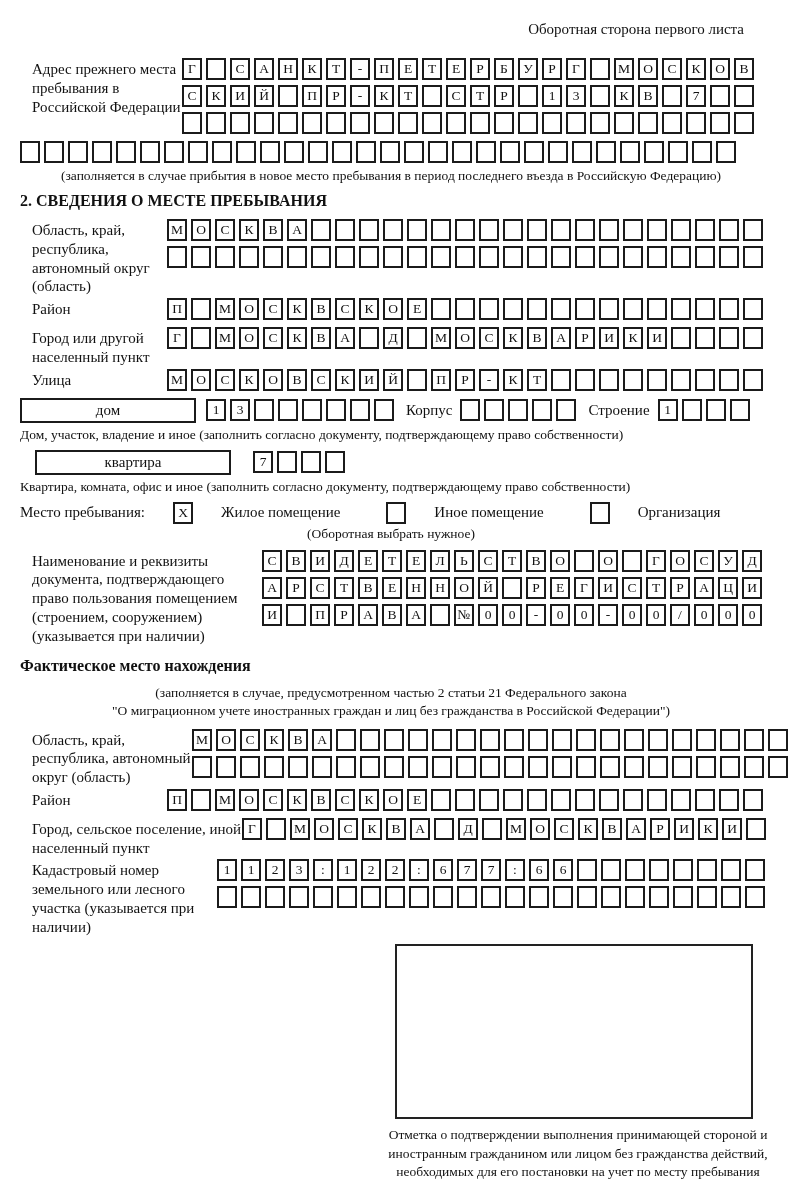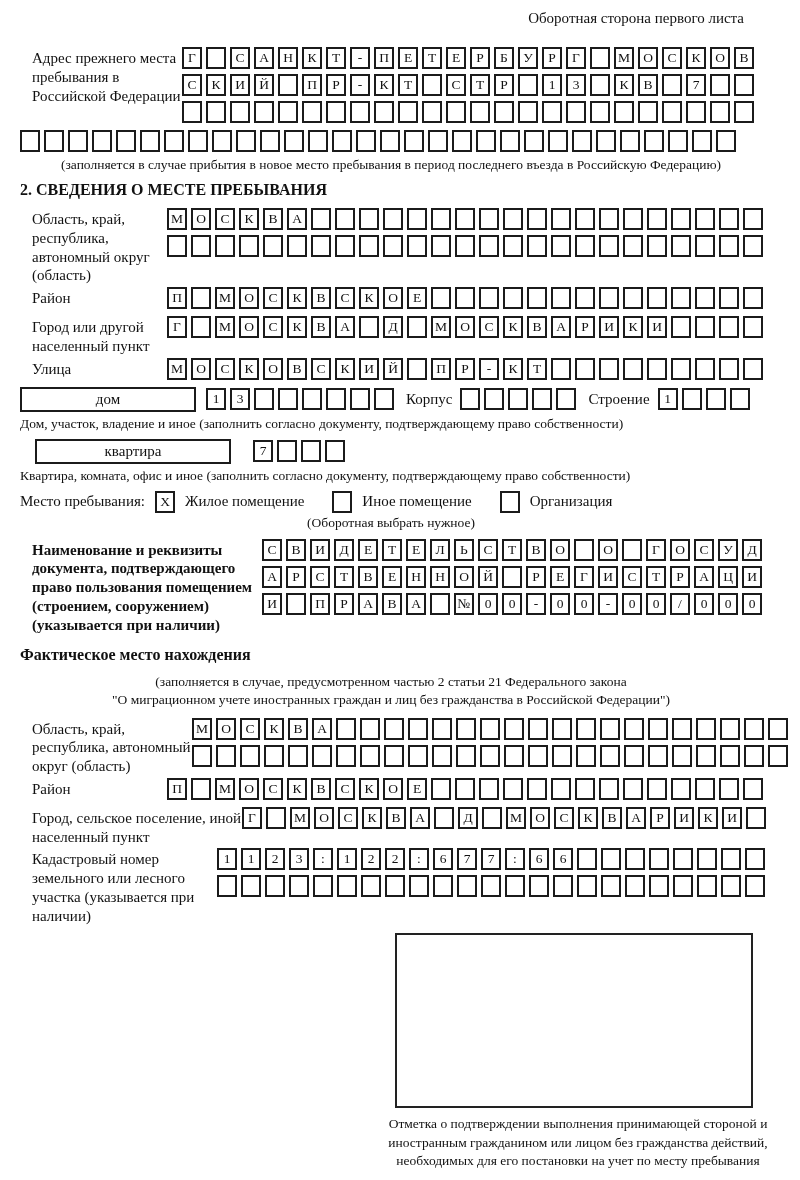--- a/index.html
+++ b/index.html
@@ -2,28 +2,28 @@
 <html><head>
 <meta charset="utf-8">
 <style>
   * { margin:0; padding:0; box-sizing:border-box; }
   html,body { background:#ffffff; }
   body {
     width:800px; height:1180px; overflow:hidden;
     font-family:"Liberation Serif","DejaVu Serif",serif;
     color:#111; font-size:15px;
   }
-  .page { width:800px; height:1180px; padding:10px 38px 0 20px; position:relative; }
+  .page { width:800px; height:1180px; padding:21px 38px 0 20px; position:relative; }
 
   .header-note { text-align:right; padding-right:18px; font-size:15px; margin-bottom:20px; }
 
   .field { display:flex; align-items:flex-start; margin-bottom:2px; }
   .field-label { font-size:15px; line-height:1.25; padding-top:2px; flex-shrink:0;margin-left:12px; }
   .w150 { width:150px; } .w135 { width:135px; } .w200 { width:210px; }
-  .w185 { width:185px; } .w230 { width:230px;font-weight:bold; } .w160 { width:160px; }
+  .w185 { width:185px; } .w230 { width:230px; } .w160 { width:160px; }
 
   .cellrow { display:flex; margin-bottom:5px; }
   .cell {
     width:20px; height:22px; border:2px solid #1b1b1b; margin-right:4px;
     display:flex; align-items:center; justify-content:center;
     font-size:13.5px; flex-shrink:0; background:#fff;
   }
 
   .note { text-align:center; font-size:13.5px; margin:2px 0 8px 0; }
   .note-left { text-align:left; font-size:13.5px; margin:1px 0 7px 0; }
@@ -32,21 +32,21 @@
   .house-row, .apt-row { display:flex; align-items:center; margin:2px 0 4px 0; }
   .wide-box {
     height:25px; border:2px solid #1b1b1b; display:flex; align-items:center;
     justify-content:center; font-size:15px; flex-shrink:0;
   }
   .house-box { width:176px; margin-right:10px; }
   .apt-box { width:196px; margin-left:15px; margin-right:22px; }
   .inline-label { font-size:15px; margin:0 8px; white-space:nowrap; }
   .cells-inline { display:flex; }
 
-  .stay-row { display:flex; align-items:center; margin:4px 0 2px 0; }
+  .stay-row { display:flex; align-items:center; margin:4px 0 2px 0;gap:18px; }
   .stay-row .cell { margin:0 10px; }
   .stay-label { font-size:15px; }
   .stay-opt { font-size:15px; margin-right:18px; }
 
   .doc-field { margin-top:4px; }
   .actual-note { text-align:center; font-size:13.5px; line-height:1.35; }
 
   .stamp-box { margin:8px 0 0 375px; width:358px; height:175px; border:2px solid #222; }
   .stamp-caption {
     margin:7px 0 0 358px; width:400px; text-align:center;

